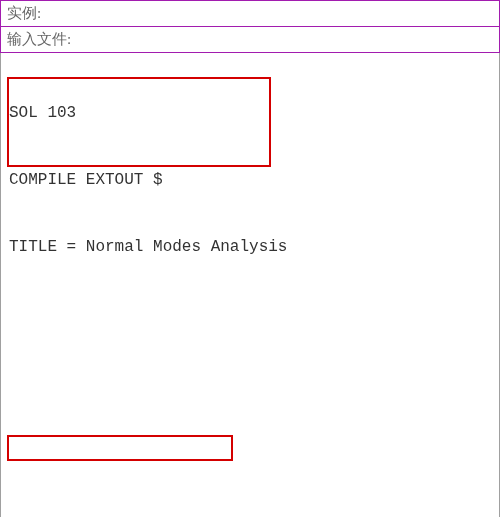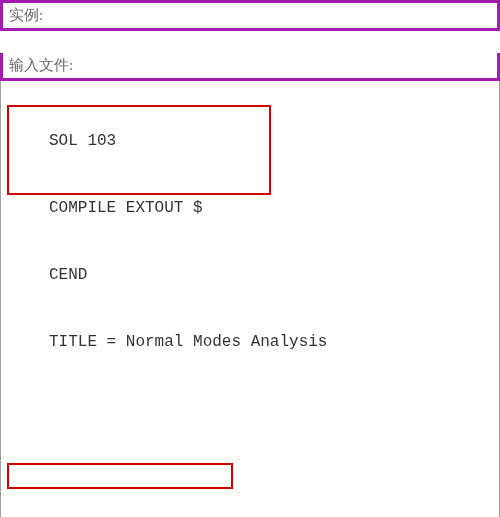--- a/index.html
+++ b/index.html
@@ -6,66 +6,63 @@
     margin: 0;
     padding: 0;
     width: 500px;
     background: #ffffff;
     font-family: "SimSun", "宋体", serif;
     font-size: 15px;
     color: #333333;
     line-height: 1.4;
   }
   .section-header {
-    border: 3px solid #a21caf;
+    border: 1px solid #a21caf;
     padding: 2px 6px;
     font-family: "SimSun", "宋体", serif;
     color: #666666;
     background: #ffffff;
   }
   .section-header + .section-header {
     border-top: none;
-    margin-top: 22px;
   }
   .code-box {
     border-left: 1px solid #a0a0a0;
     border-right: 1px solid #a0a0a0;
     border-bottom: 1px solid #a0a0a0;
     padding: 4px 8px 6px 8px;
     font-family: "Courier New", monospace;
     font-size: 16px;
     color: #333333;
     white-space: pre;
     position: relative;
   }
   .code-line {
     display: block;
     min-height: 21px;
-    padding-left: 40px;
   }
   .red-box {
     position: absolute;
     border: 2px solid #d40000;
     pointer-events: none;
   }
 </style>
 </head>
 <body>
 
 <div class="section-header">
   <span>实例:</span>
 </div>
 <div class="section-header">
   <span>输入文件:</span>
 </div>
 
 <div class="code-box">
   <span class="code-line">SOL 103</span>
   <span class="code-line">COMPILE EXTOUT $</span>
-  <span class="code-line">CEND</span>
   <span class="code-line">TITLE = Normal Modes Analysis</span>
   
   
   
   
   
   
   
   
   

